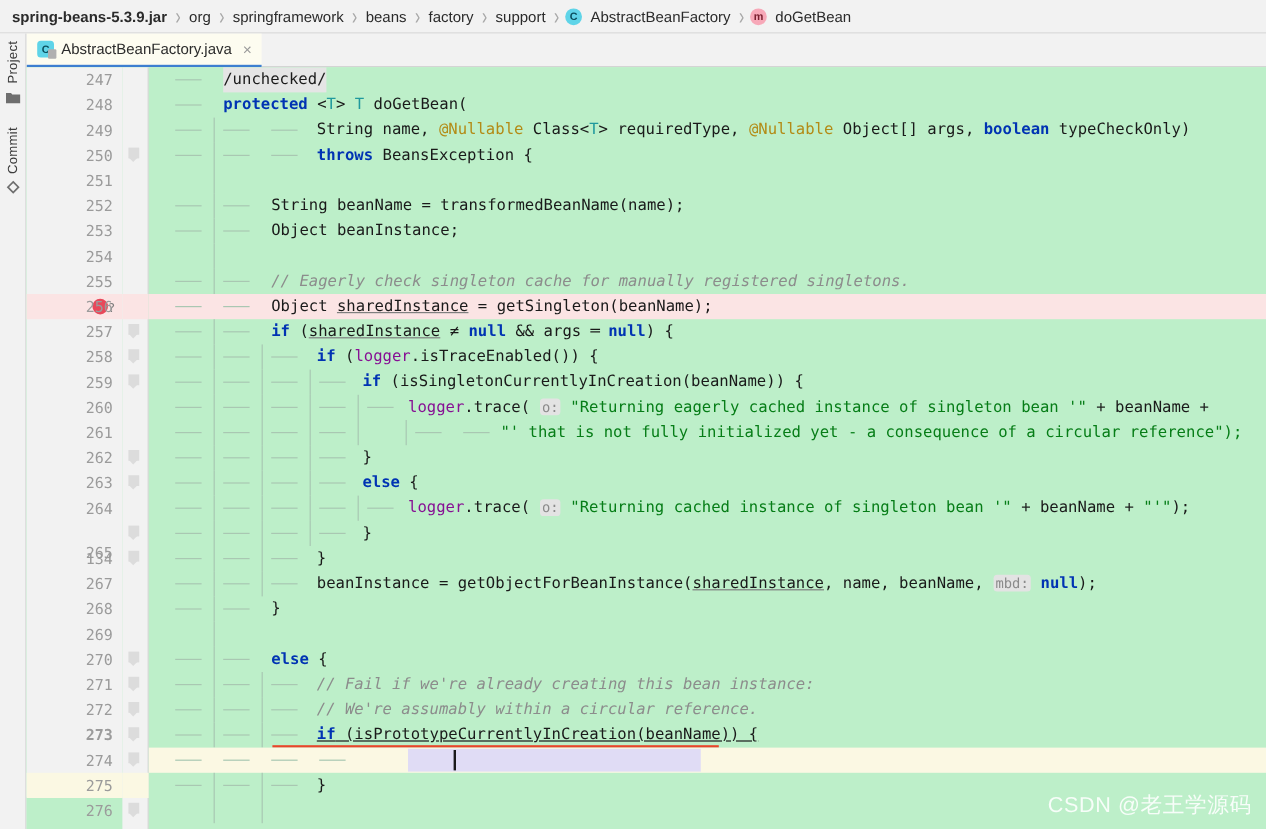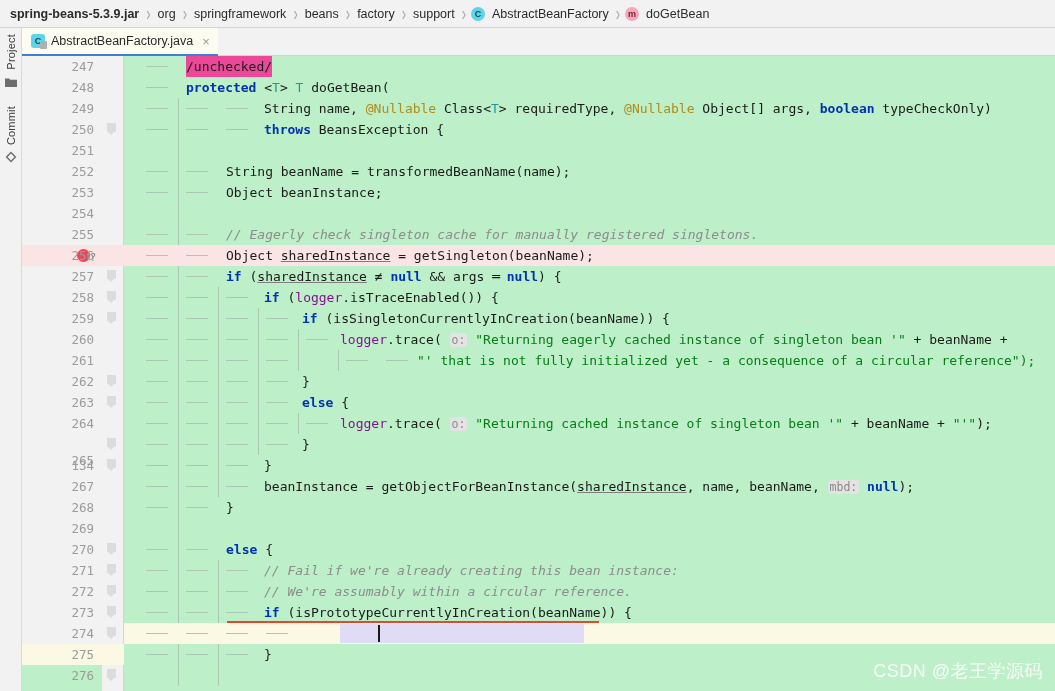--- a/index.html
+++ b/index.html
@@ -201,21 +201,21 @@
     position: absolute; top: 2px; width: 1.5px; height: 17px;
     background: #1a1a1a;
   }
   .hint {
     background: #e3e3e3;
     color: #8a8a8a;
     border-radius: 3px;
     padding: 0 2px;
     font-size: 11.5px;
   }
-  .comment-bg { background: #ec4899; }
+  .comment-bg { background: #e5e5e5; }
 
   
   .kw      { color: #0033b3; font-weight: bold; }
   .type    { color: #20999d; }
   .anno    { color: #b38b16; }
   .str     { color: #067d17; }
   .cmt     { color: #8c8c8c; font-style: italic; }
   .field   { color: #871094; }
   .under   { text-decoration: underline; text-decoration-color: #7f7f7f; }
 
@@ -371,21 +371,21 @@
       </div>
     <div class="gutter-row" style="top:483px;">
         <span class="lineno">270</span>
       </div>
     <div class="gutter-row" style="top:504px;">
         <span class="lineno">271</span>
       </div>
     <div class="gutter-row" style="top:525px;">
         <span class="lineno">272</span>
       </div>
-    <div class="gutter-row" style="top:546px;">
+    <div class="gutter-row" style="top:546px;font-weight:bold;">
         <span class="lineno">273</span>
       </div>
     <div class="gutter-row" style="top:567px;">
         <span class="lineno">274</span>
       </div>
     <div class="gutter-row hl-gutter-cur" style="top:588px;">
         <span class="lineno">275</span>
       </div>
     <div class="gutter-row" style="top:609px;">
         <span class="lineno">276</span>
@@ -584,21 +584,21 @@
 
     <div class="code-row" style="top:525px;">
       <span class="dash" style="left:22px;"></span><span class="dash" style="left:62px;"></span><span class="dash" style="left:102px;"></span>
       <span class="vline" style="left:54px;"></span><span class="vline" style="left:94px;"></span>
       <span class="code-txt cmt" style="left:140px;">// We're assumably within a circular reference.</span>
     </div>
 
     <div class="code-row" style="top:546px;">
       <span class="dash" style="left:22px;"></span><span class="dash" style="left:62px;"></span><span class="dash" style="left:102px;"></span>
       <span class="vline" style="left:54px;"></span><span class="vline" style="left:94px;"></span>
-      <span class="code-txt" style="left:140px;"><span class="kw">if</span> (isPrototypeCurrentlyInCreation(beanName)) {</span>
+      <span class="code-txt" style="left:140px;text-decoration:underline;"><span class="kw">if</span> (isPrototypeCurrentlyInCreation(beanName)) {</span>
       <span class="err-underline" style="left:103px; top:19px; width:372px;"></span>
     </div>
 
     <div class="code-row hl-cur" style="top:567px;">
       <span class="dash" style="left:22px;"></span><span class="dash" style="left:62px;"></span><span class="dash" style="left:102px;"></span><span class="dash" style="left:142px;"></span>
       <span class="ident-hl" style="left:216px; width:244px;"></span>
       <span class="caret" style="left:254px;"></span>
     </div>
 
     <div class="code-row" style="top:588px;">

